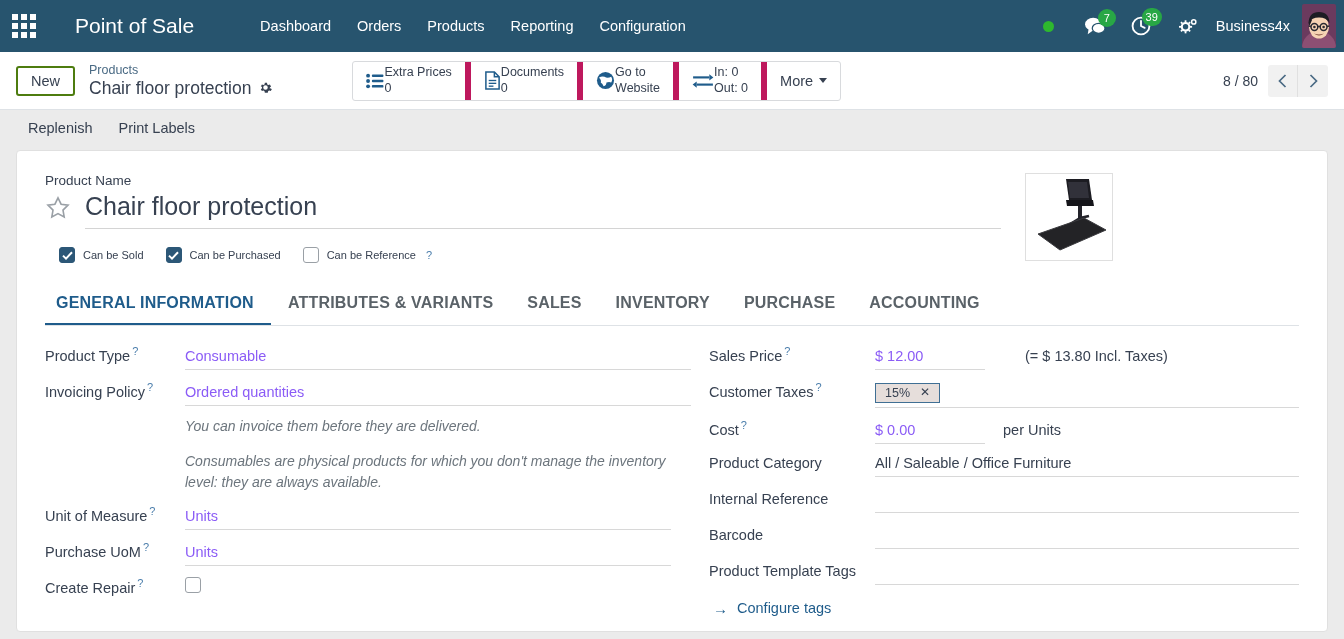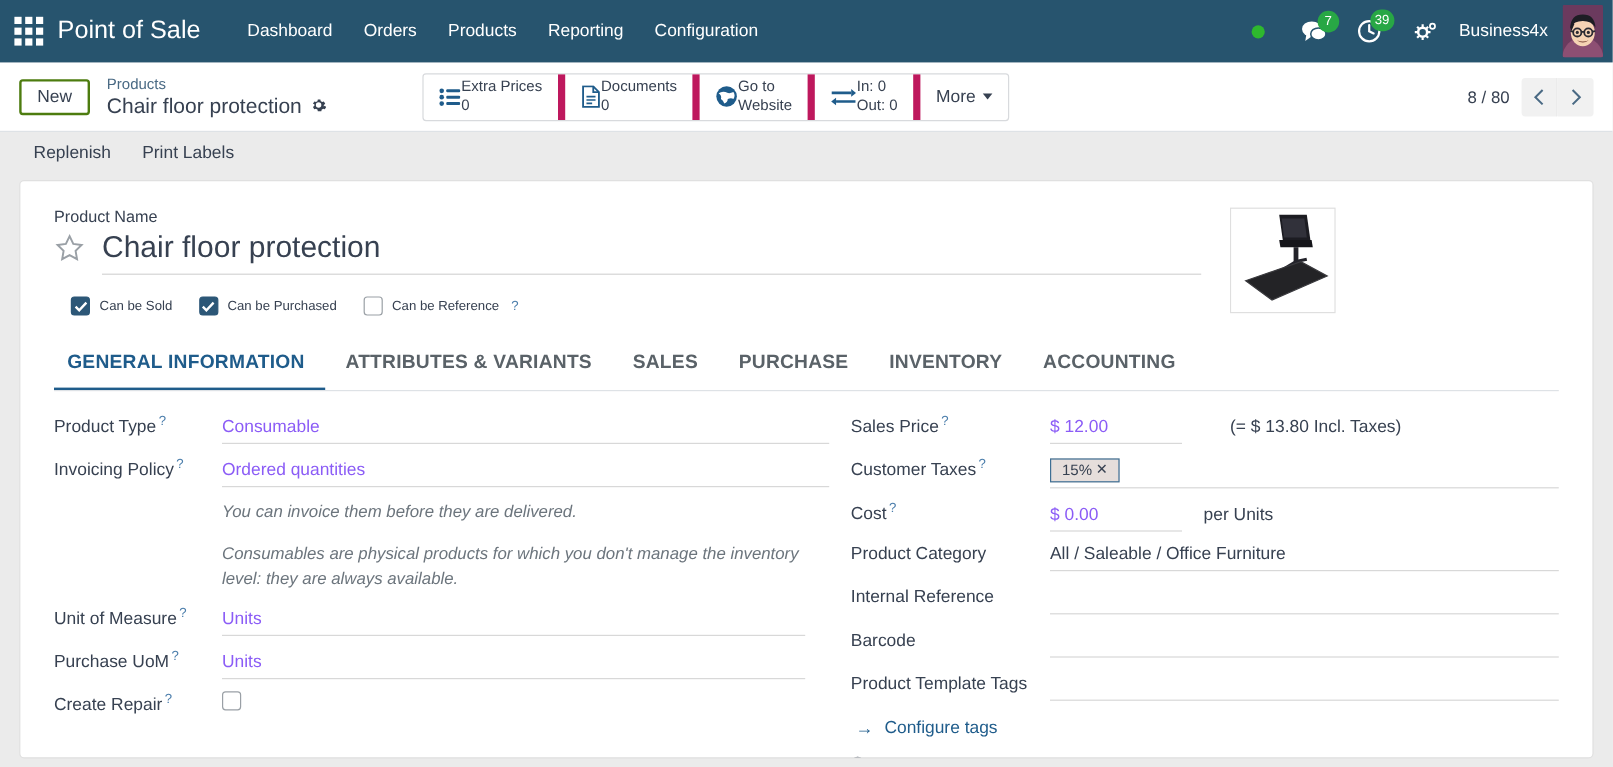--- a/index.html
+++ b/index.html
@@ -10,20 +10,21 @@
     overflow: hidden;
     color: #374151;
   }
 
   
   .navbar {
     height: 52px; background: #27546e;
     display: flex; align-items: center;
     padding: 0 8px 0 0; color: #ffffff;
     position: relative;
+    gap: 27px;
   }
   .apps-btn {
     width: 48px; height: 52px;
     display: flex; align-items: center; justify-content: center;
     cursor: pointer;
   }
   .apps-grid {
     display: grid; grid-template-columns: repeat(3, 6px);
     grid-template-rows: repeat(3, 6px); gap: 3px;
   }
@@ -194,21 +195,21 @@
     font-size: 14px; color: #6c757d; font-style: italic;
     line-height: 1.55; padding: 2px 0 0 0;
   }
   .f-help-text + .f-help-text { margin-top: 11px; }
   .inline-note { font-size: 14.5px; color: #374151; margin-left: 18px; white-space: nowrap; }
   .incl-tax { font-size: 14.5px; color: #374151; white-space: nowrap; margin-left: 40px; }
   .price-line { display: flex; align-items: baseline; }
 
   .tag-field { border-bottom: 1px solid #d8d8d8; padding-bottom: 4px; display: flex; align-items: center; }
   .tag {
-    display: inline-flex; align-items: flex-start; gap: 3px;
+    display: inline-flex; align-items: flex-start; gap: 10px;
     background: #e6dedb; border: 1px solid #3f6f94;
     border-radius: 0; padding: 2px 9px;
     font-size: 12.5px; color: #374151; cursor: pointer;
   }
   .tag-x { font-size: 12px; color: #374151; cursor: pointer; line-height: 1; }
 
   .config-link {
     display: flex; align-items: center; gap: 9px;
     font-size: 14.5px; color: #1f5c8b; cursor: pointer;
     margin: 12px 0 10px 0; padding-left: 4px;
@@ -469,22 +470,22 @@
         <path d="M12 60 L58 44 L80 56 L34 76 Z" fill="#232326"></path>
         <path d="M12 60 L58 44 L80 56 L34 76 Z" fill="none" stroke="#3a3a3e" stroke-width="1"></path>
       </svg>
     </div>
   </div>
 
   <div class="tabs">
     <div class="tab active">General Information</div>
     <div class="tab">Attributes &amp; Variants</div>
     <div class="tab">Sales</div>
+    <div class="tab">Inventory</div>
     <div class="tab">Purchase</div>
-    <div class="tab">Inventory</div>
     <div class="tab">Accounting</div>
   </div>
 
   <div class="form-grid">
 
     <div class="col-left">
       <div class="f-row">
         <span class="f-label">
           <span>Product Type</span><span class="help-q">?</span>
         </span>

